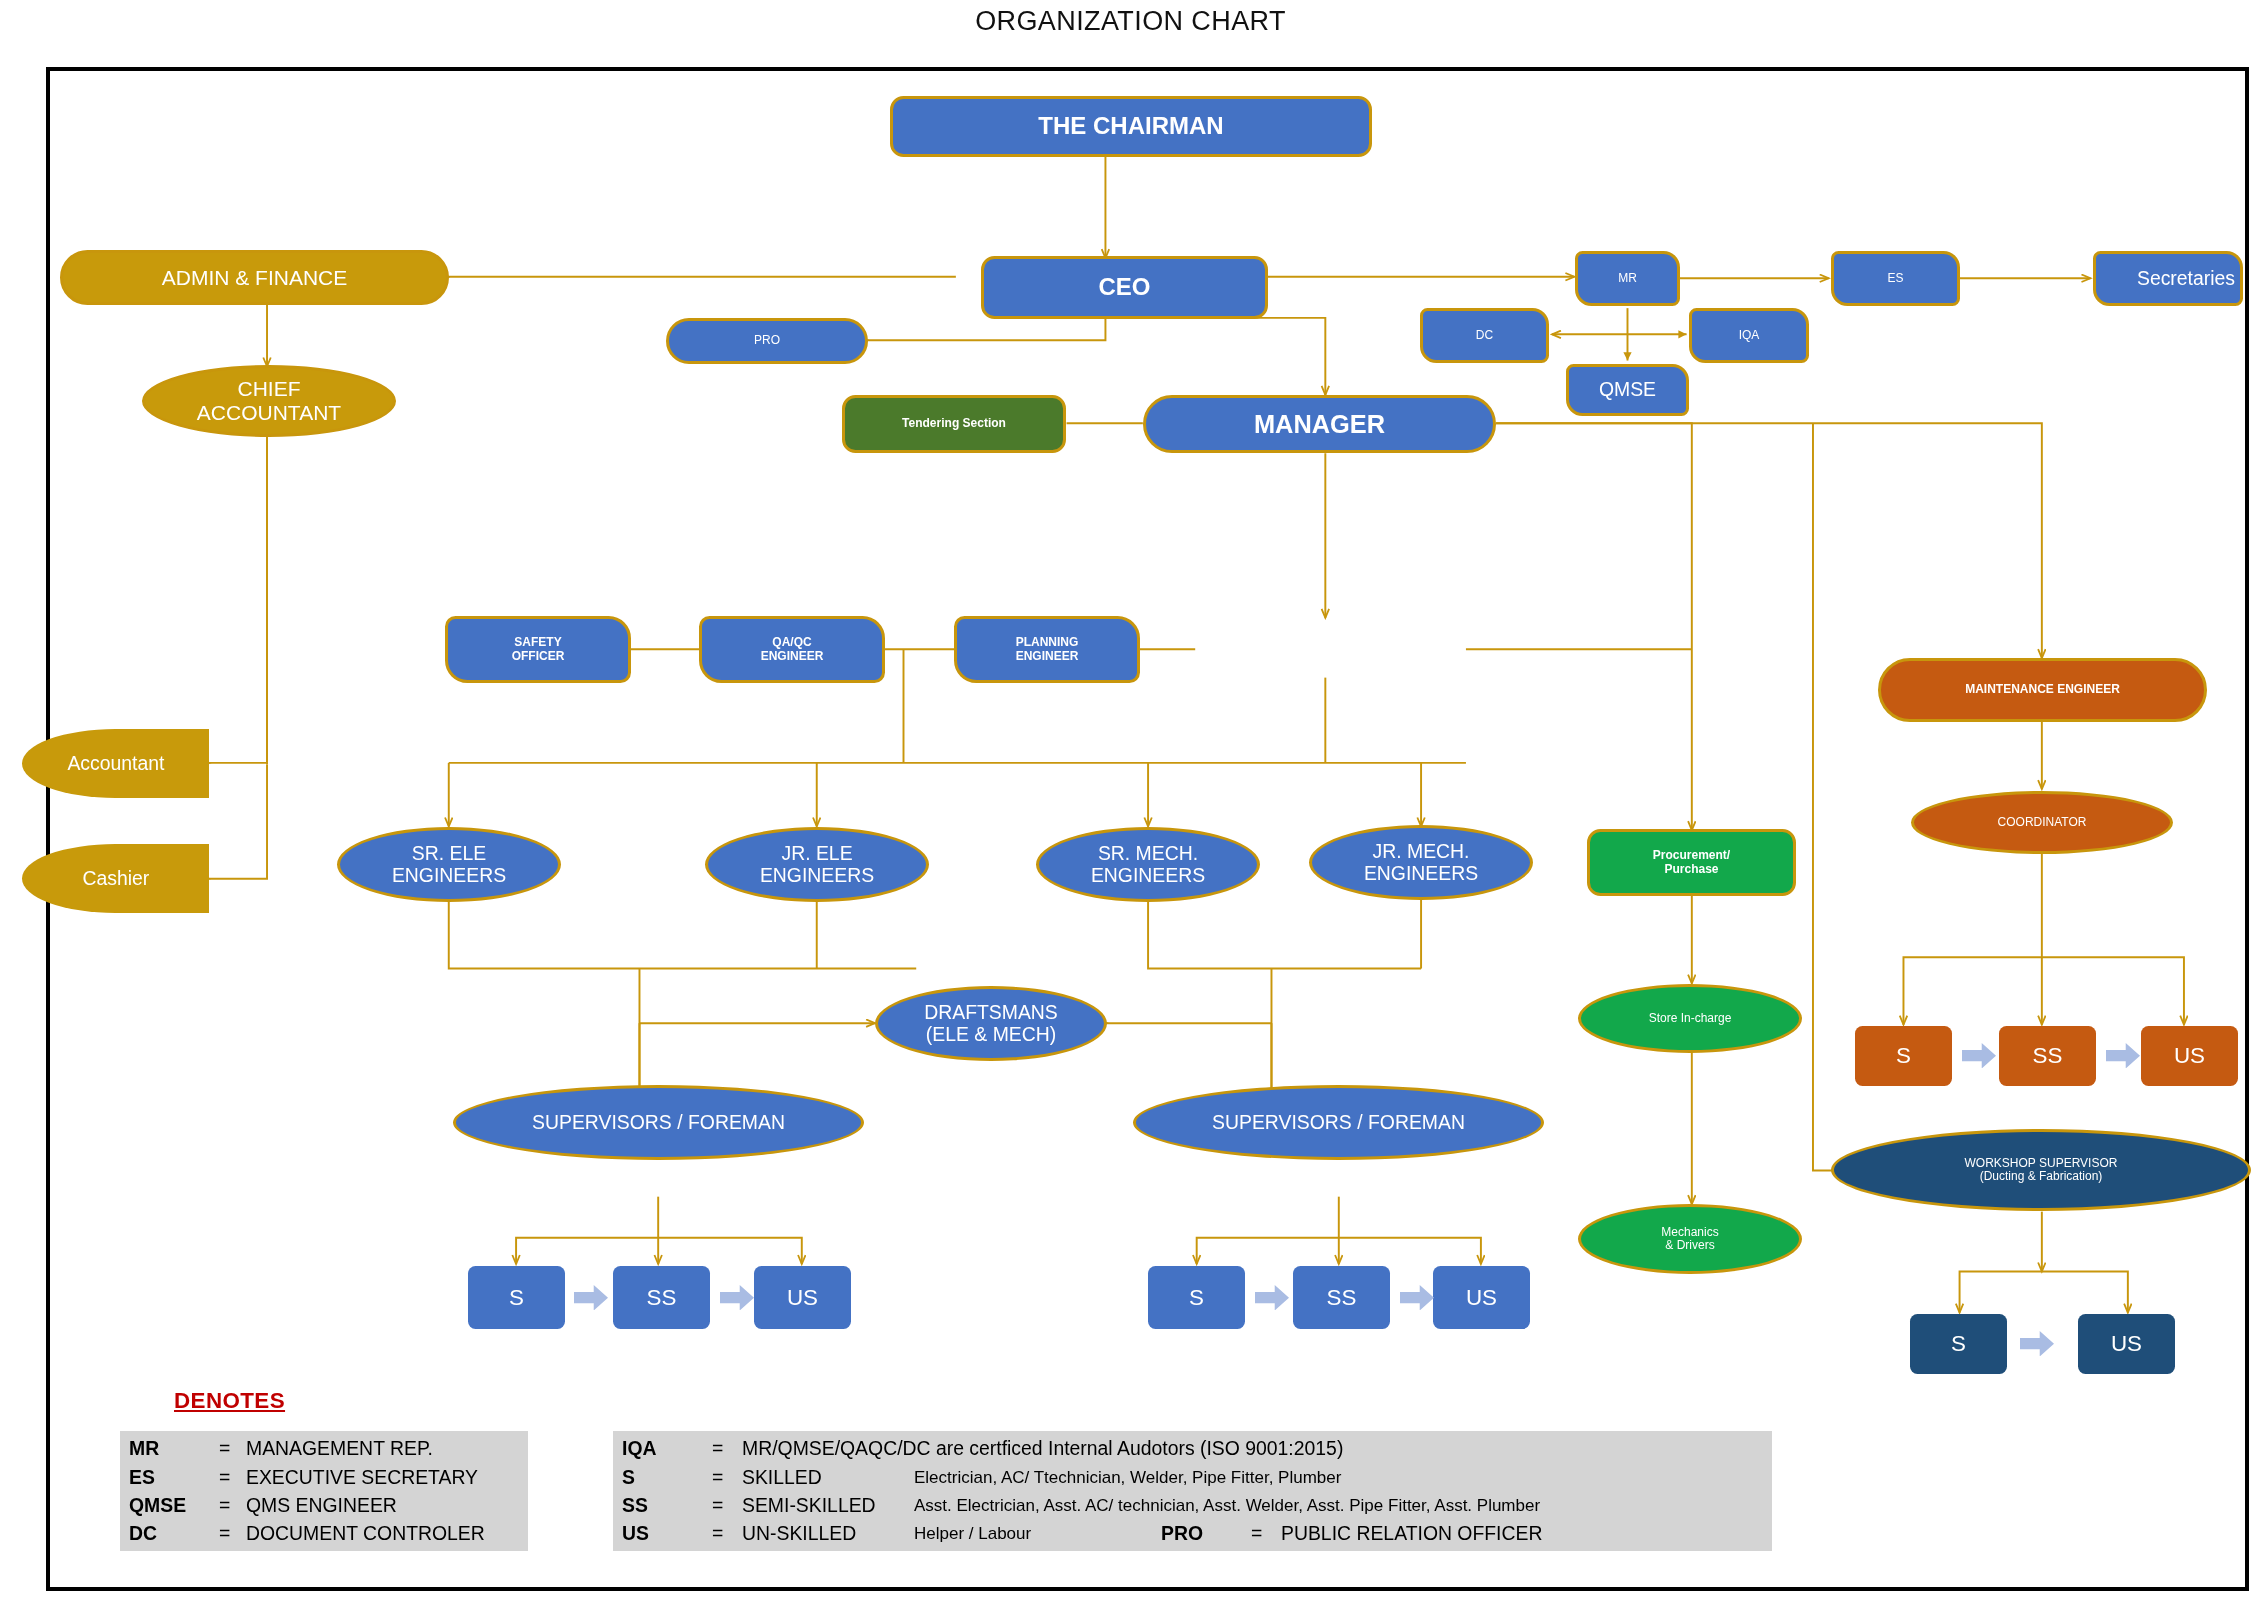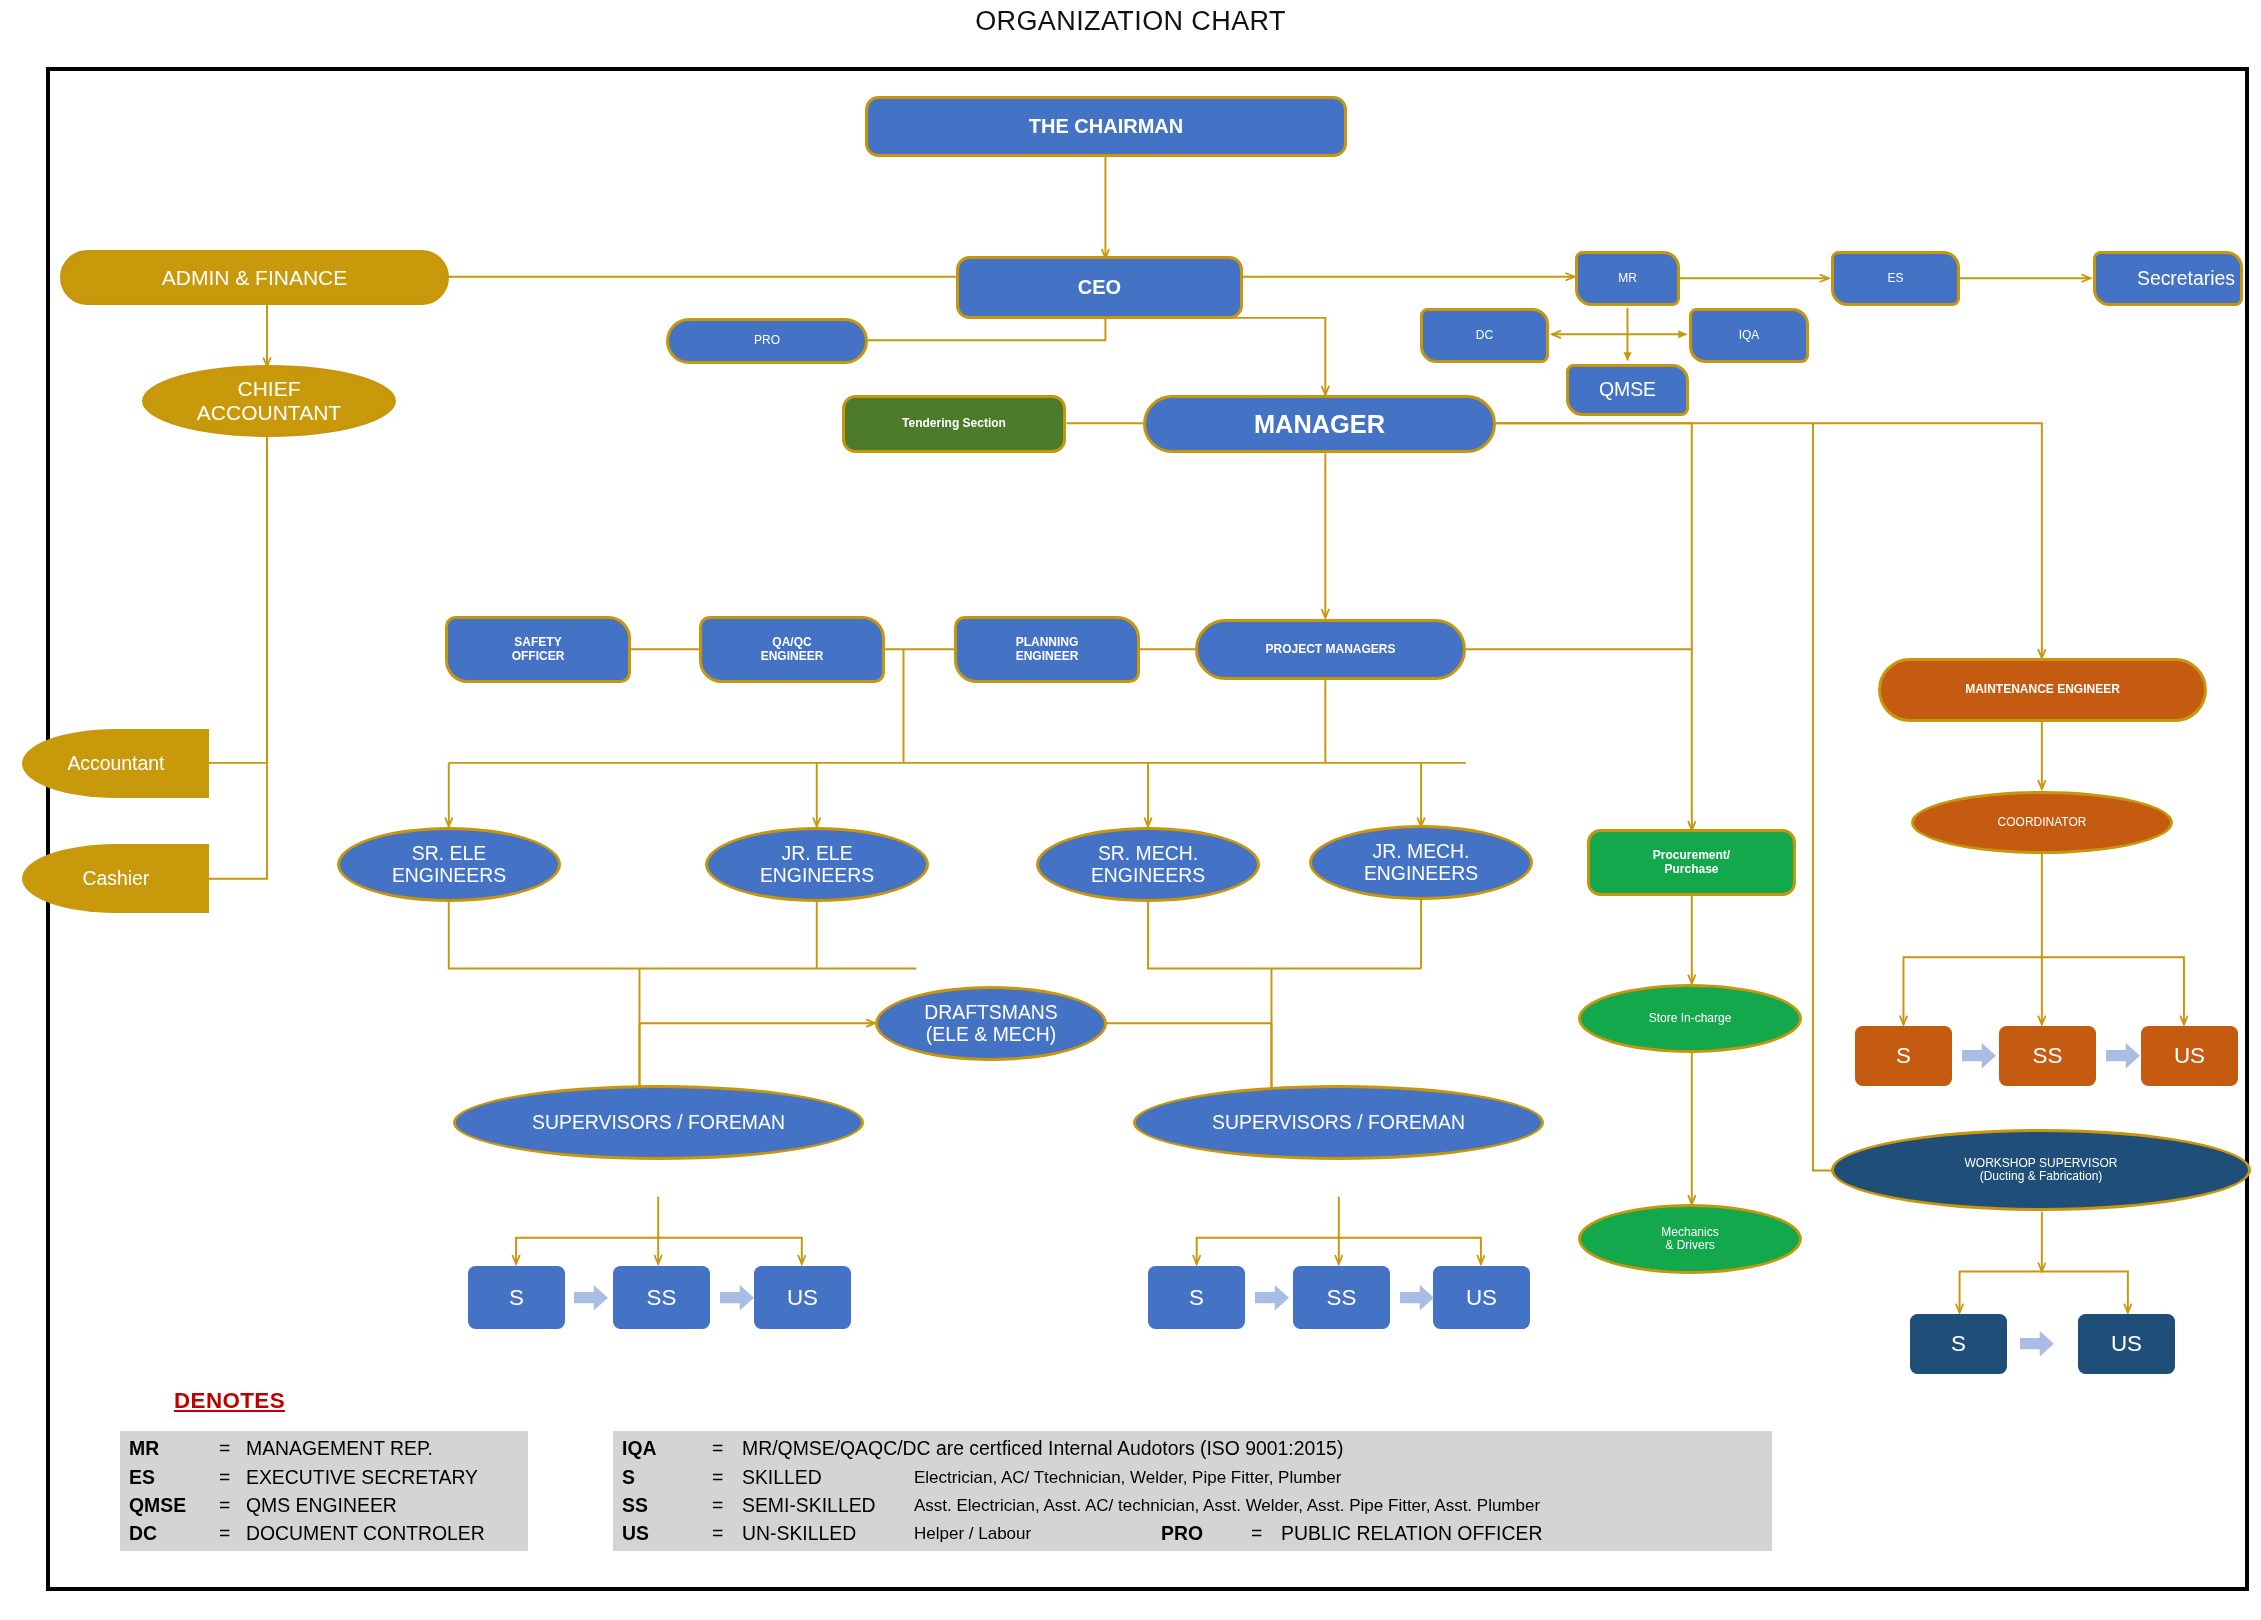--- a/index.html
+++ b/index.html
@@ -35,21 +35,21 @@
   .pill{border-radius:747px;}
   .ellipse{border-radius:50%;}
   .circle{border-radius:50%;}
   
   .halfround{border-radius:50% 0 0 50%/50% 0 0 50%;}
 
   
   .plainbox{border:none;border-radius:7.5px;}
 
   .b{font-weight:700;}
-  .fs38{font-size:20px;}
+  .fs38{font-size:24px;margin-left:25px;}
   .fs34{font-size:25.4px;}
   .fs30{font-size:22.4px;}
   .fs26{font-size:19.4px;}
 
   
   #wires{position:absolute;left:0;top:0;width:2261px;height:1620px;z-index:1;pointer-events:none;}
 
   
   .chev{
     position:absolute;z-index:6;width:34px;height:25.4px;background:#A9BCE3;
@@ -248,23 +248,20 @@
   <div class="node blue rrect b fs28" style="left:699px;top:616px;width:186px;height:67px;border-radius:10.5px 22.4px 10.5px 22.4px;flex-direction:column;">
     <span>QA/QC</span>
     <span>ENGINEER</span>
   </div>
 
   <div class="node blue rrect b fs28" style="left:954px;top:616px;width:186px;height:67px;border-radius:10.5px 22.4px 10.5px 22.4px;flex-direction:column;">
     <span>PLANNING</span>
     <span>ENGINEER</span>
   </div>
 
-  <div class="node blue pill b fs32" style="left:1195px;top:619px;width:271px;height:61px;">
-    <span>PROJECT MANAGERS</span>
-  </div>
 
   <div class="node blue circle fs26" style="left:337px;top:827px;width:224px;height:75px;flex-direction:column;">
     <span>SR. ELE</span>
     <span>ENGINEERS</span>
   </div>
 
   <div class="node blue circle fs26" style="left:705px;top:827px;width:224px;height:75px;flex-direction:column;">
     <span>JR. ELE</span>
     <span>ENGINEERS</span>
   </div>

